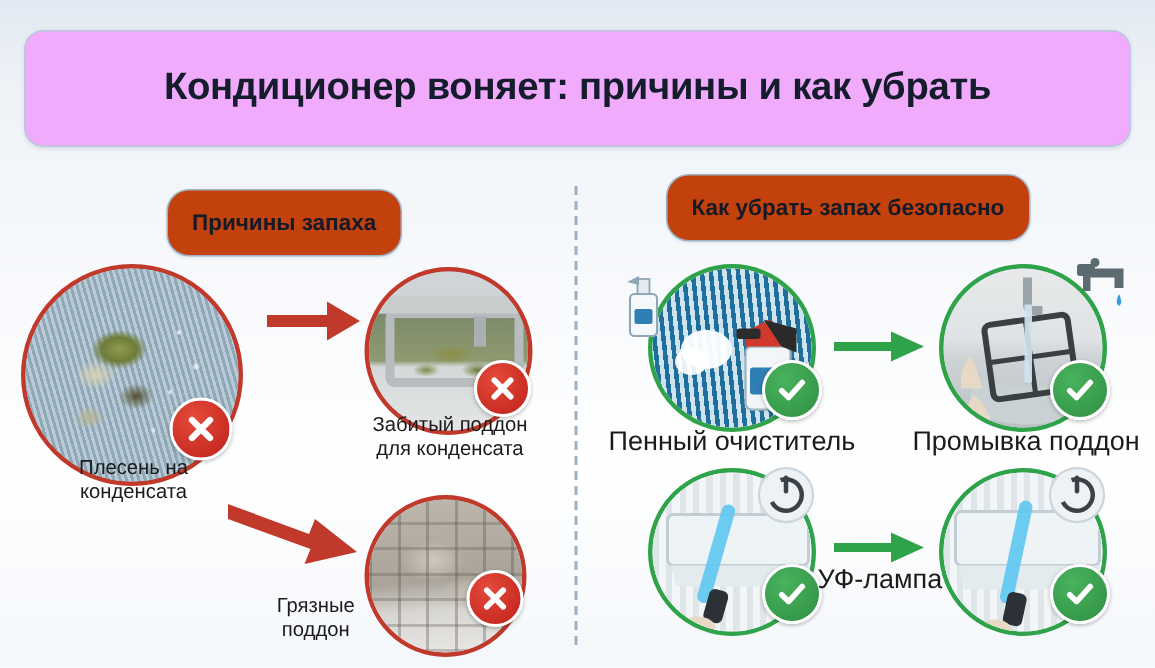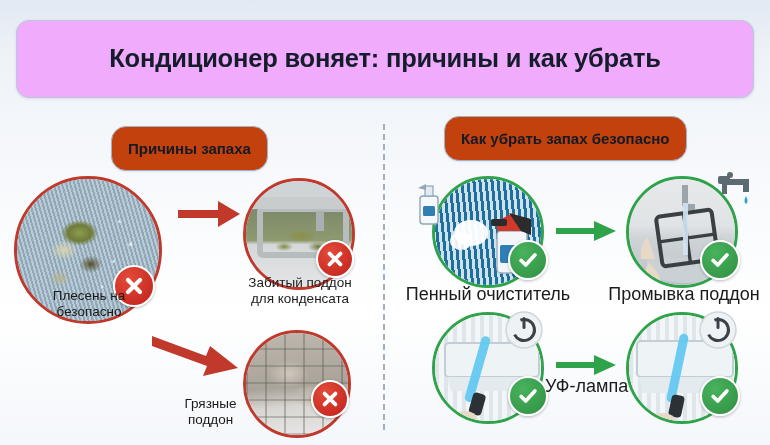--- a/index.html
+++ b/index.html
@@ -137,23 +137,23 @@
   <div class="divider"></div>
 
   <div class="circle bad" style="left:14px;top:176px;width:148px;height:148px;">
     <div class="ph ph-mold"></div>
   </div>
   <div class="status x" style="left:113px;top:265px;width:42px;height:42px;">
     <svg width="22" height="22" viewBox="0 0 22 22" aria-hidden="true">
       <path d="M5 5 L17 17 M17 5 L5 17" stroke="#ffffff" stroke-width="4.2" stroke-linecap="round"></path>
     </svg>
   </div>
-  <div class="cap" style="left:24px;top:288px;width:130px;">
+  <div class="cap" style="left:24px;top:304px;width:130px;">
     <div>Плесень на</div>
-    <div>безопасно</div>
+    <div>конденсата</div>
   </div>
 
   <svg class="arrow" style="left:176px;top:196px;" width="68" height="36" viewBox="0 0 68 36" aria-hidden="true">
     <path d="M2 14 L42 14 L42 5 L64 18 L42 31 L42 22 L2 22 Z" fill="#c0392b"></path>
   </svg>
 
   <div class="circle bad" style="left:243px;top:178px;width:112px;height:112px;">
     <div class="ph ph-tray"></div>
     <svg class="ovl" style="left:0;top:0;" width="112" height="112" viewBox="0 0 112 112" aria-hidden="true">
       <rect x="14" y="28" width="86" height="46" rx="3" fill="none" stroke="#b7bcbe" stroke-width="6"></rect>

